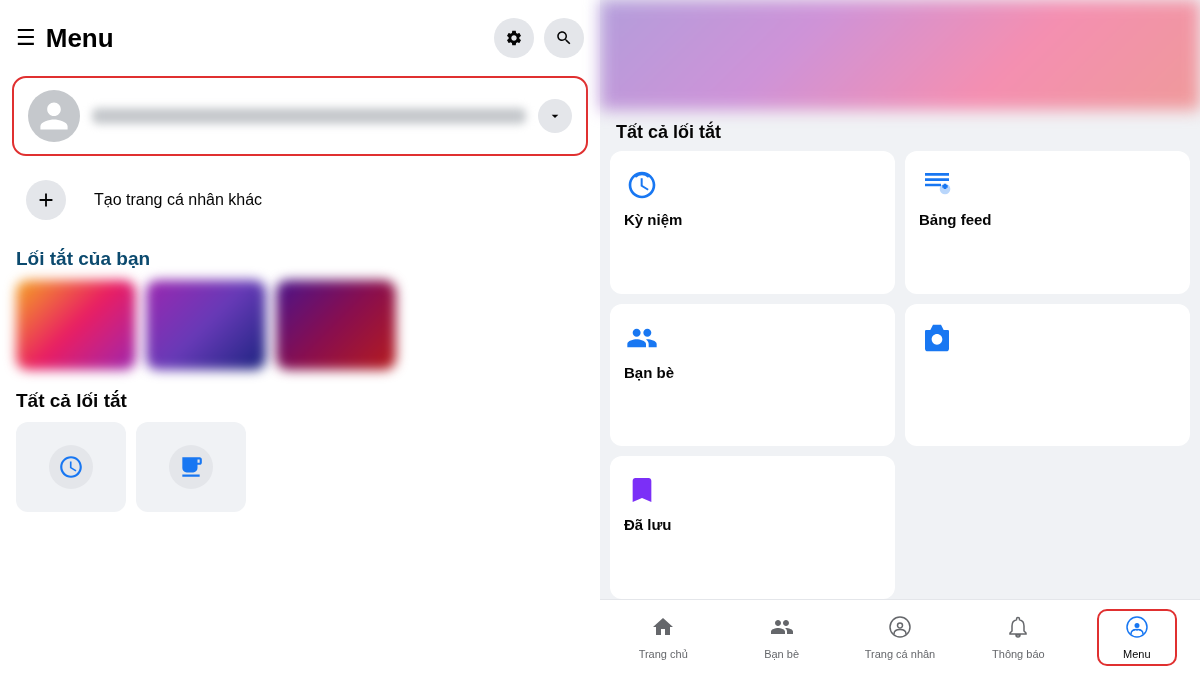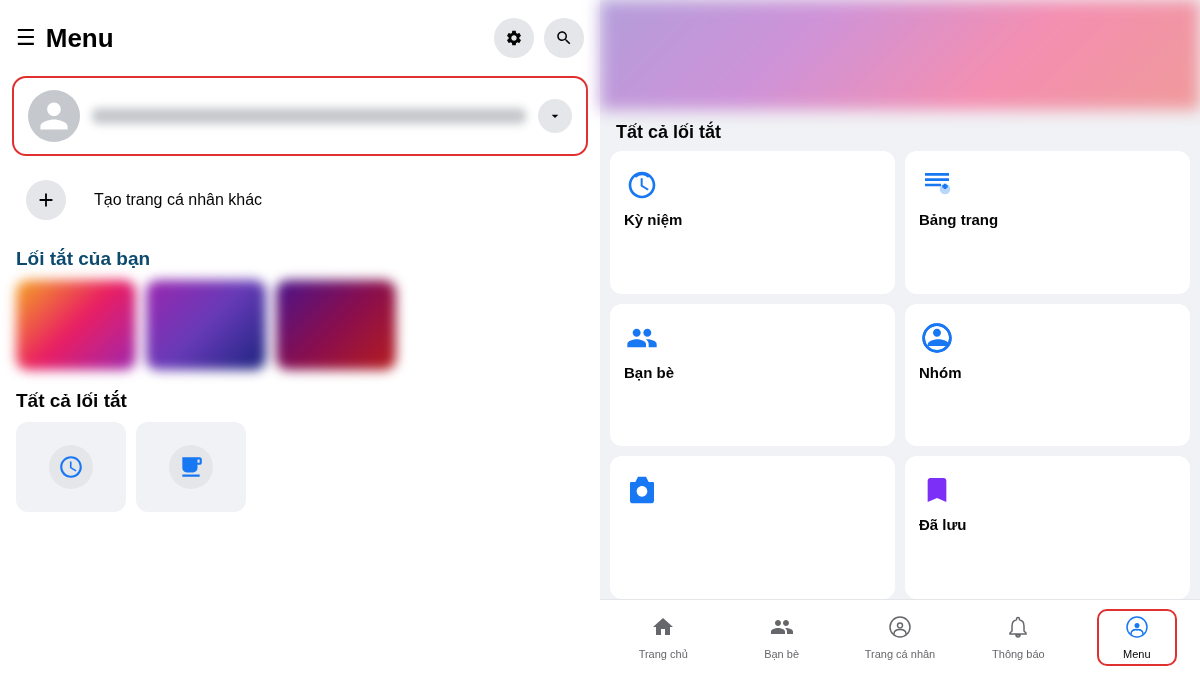--- a/index.html
+++ b/index.html
@@ -377,43 +377,32 @@
     </div>
 
     <div class="shortcut-card">
       <div class="shortcut-card-icon">
         <svg width="32" height="32" viewBox="0 0 24 24">
           <path d="M3 3h18v2H3zm0 4h18v2H3zm0 4h12v2H3z" fill="#1877f2"></path>
           <circle cx="18" cy="15" r="4" fill="#1877f2" opacity="0.3"></circle>
           <path d="M16 13h4M18 11v4" stroke="#1877f2" stroke-width="2"></path>
         </svg>
       </div>
-      <span class="shortcut-card-label">Bảng trang</span>
+      <span class="shortcut-card-label">Bảng feed</span>
     </div>
 
     <div class="shortcut-card">
       <div class="shortcut-card-icon">
         <svg width="32" height="32" viewBox="0 0 24 24">
           <path d="M16 11c1.66 0 2.99-1.34 2.99-3S17.66 5 16 5c-1.66 0-3 1.34-3 3s1.34 3 3 3zm-8 0c1.66 0 2.99-1.34 2.99-3S9.66 5 8 5C6.34 5 5 6.34 5 8s1.34 3 3 3zm0 2c-2.33 0-7 1.17-7 3.5V19h14v-2.5c0-2.33-4.67-3.5-7-3.5zm8 0c-.29 0-.62.02-.97.05 1.16.84 1.97 1.97 1.97 3.45V19h6v-2.5c0-2.33-4.67-3.5-7-3.5z" fill="#1877f2"></path>
         </svg>
       </div>
       <span class="shortcut-card-label">Bạn bè</span>
     </div>
 
-    <div class="shortcut-card">
-      <div class="shortcut-card-icon">
-        <svg width="32" height="32" viewBox="0 0 24 24">
-          <path d="M12 2C6.48 2 2 6.48 2 12s4.48 10 10 10 10-4.48 10-10S17.52 2 12 2zm-1 14H9V8h2v8zm4 0h-2V8h2v8z" fill="#1877f2" opacity="0"></path>
-          <circle cx="12" cy="12" r="10" fill="none" stroke="#1877f2" stroke-width="2"></circle>
-          <path d="M9 8c0-1.66 1.34-3 3-3s3 1.34 3 3-1.34 3-3 3-3-1.34-3-3zm-4 9c0-2.67 5.33-4 8-4s8 1.33 8 4v1H5v-1z" fill="#1877f2"></path>
-          <circle cx="12" cy="12" r="10" fill="none" stroke="#1877f2" stroke-width="2"></circle>
-        </svg>
-      </div>
-      <span class="shortcut-card-label">Nhóm</span>
-    </div>
 
     <div class="shortcut-card">
       <div class="shortcut-card-icon">
         <svg width="32" height="32" viewBox="0 0 24 24">
           <path d="M19 6H17l-2-4H9L7 6H5c-1.1 0-2 .9-2 2v12c0 1.1.9 2 2 2h14c1.1 0 2-.9 2-2V8c0-1.1-.9-2-2-2zm-7 11c-2.21 0-4-1.79-4-4s1.79-4 4-4 4 1.79 4 4-1.79 4-4 4z" fill="#1877f2"></path>
           <rect x="3" y="6" width="18" height="3" rx="1" fill="#1877f2"></rect>
         </svg>
       </div>
     </div>
 

